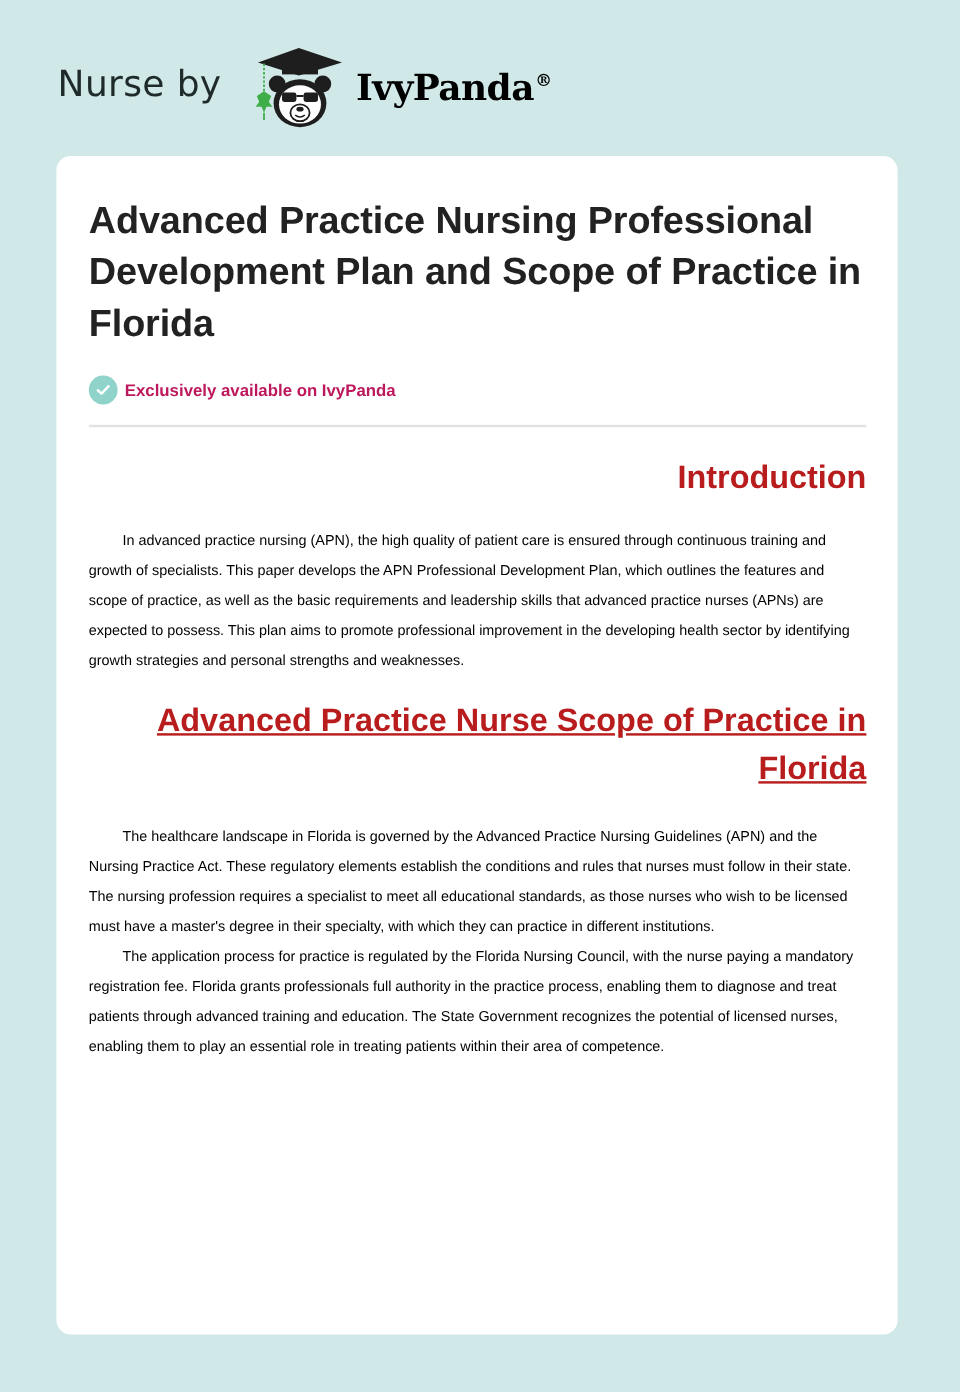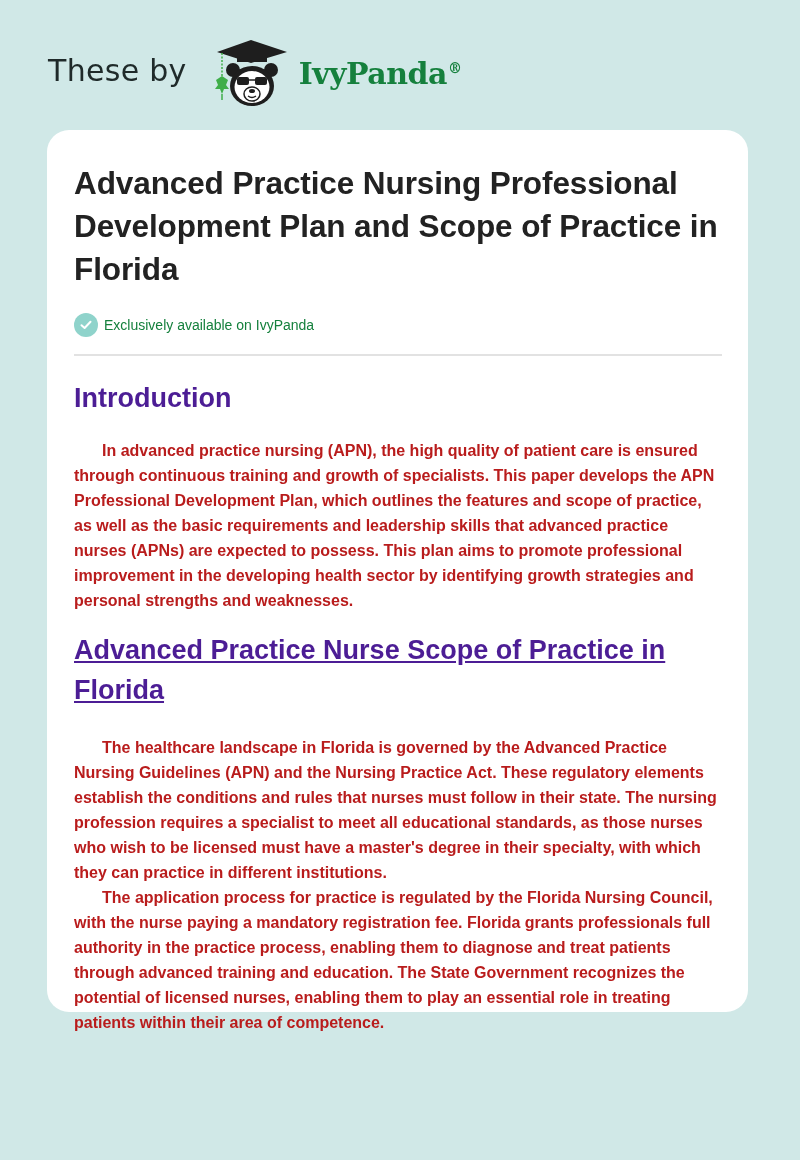--- a/index.html
+++ b/index.html
@@ -33,39 +33,39 @@
   }
   .brand-logo {
     width: 86px;
     height: 76px;
     margin-right: 6px;
   }
   .brand-name {
     font-family: "DejaVu Serif", serif;
     font-weight: bold;
     font-size: 30px;
-    color: #15803d;
+    color: #000000;
     margin-top: -2px;
     letter-spacing: -0.5px;
     text-align: center;
   }
   .brand-reg {
     font-size: 14px;
     vertical-align: super;
     font-weight: bold;
     margin-left: 1px;
   }
   .card {
     position: absolute;
     left: 47px;
     top: 130px;
     width: 701px;
-    height: 882px;
+    height: 982px;
     background: #ffffff;
-    border-radius: 22px;
+    border-radius: 12px;
     box-sizing: border-box;
     padding: 32px 26px 0 27px;
   }
   .title {
     font-size: 31.5px;
     font-weight: bold;
     line-height: 43px;
     margin: 0;
     color: #222;
     letter-spacing: -0.1px;
@@ -81,54 +81,54 @@
     height: 24px;
     border-radius: 50%;
     background: #8fd3cb;
     display: flex;
     align-items: center;
     justify-content: center;
     margin-right: 6px;
   }
   .badge-text {
     font-size: 14px;
-    font-weight: normal;
-    color: #15803d;
+    font-weight: bold;
+    color: #be185d;
   }
   .divider {
     height: 2px;
     background: #e2e2e2;
     margin-top: 16px;
     margin-bottom: 22px;
   }
   h2 {
     font-size: 27px;
     font-weight: bold;
     line-height: 40px;
     margin: 0;
-    color: #4c1d95;
+    color: #b91c1c;
+    text-align: right;
   }
   p {
-    font-size: 16px;
+    font-size: 12px;
     line-height: 25px;
     margin: 0;
     text-indent: 28px;
-    color: #b91c1c;
-    font-weight: bold;
+    color: #000000;
   }
   .intro-heading { margin-bottom: 20px; }
   .intro-para { margin-bottom: 17px; }
   .scope-heading { margin-bottom: 25px; text-decoration: underline; }
   .scope-para-1 { margin-bottom: 0; }
 </style>
 </head>
 <body>
 
 <div class="brand">
-  <span class="brand-prefix">These by</span>
+  <span class="brand-prefix">Nurse by</span>
   <span class="brand-logo">
     <svg width="86" height="76" viewBox="0 0 86 76">
 
       <polygon points="10,16 44,4 80,16 44,27" fill="#1e1e1e"></polygon>
       <rect x="30" y="18" width="30" height="8" fill="#1e1e1e"></rect>
 
       <line x1="15" y1="17" x2="15" y2="42" stroke="#3fae49" stroke-width="1.5" stroke-dasharray="2,1.5"></line>
 
       <path d="M15,40 L9,44 L11,49 L8,53 L13,53 L15,58 L17,53 L22,53 L19,49 L21,44 Z" fill="#3fae49"></path>
       <line x1="15" y1="58" x2="15" y2="64" stroke="#3fae49" stroke-width="1.5"></line>

